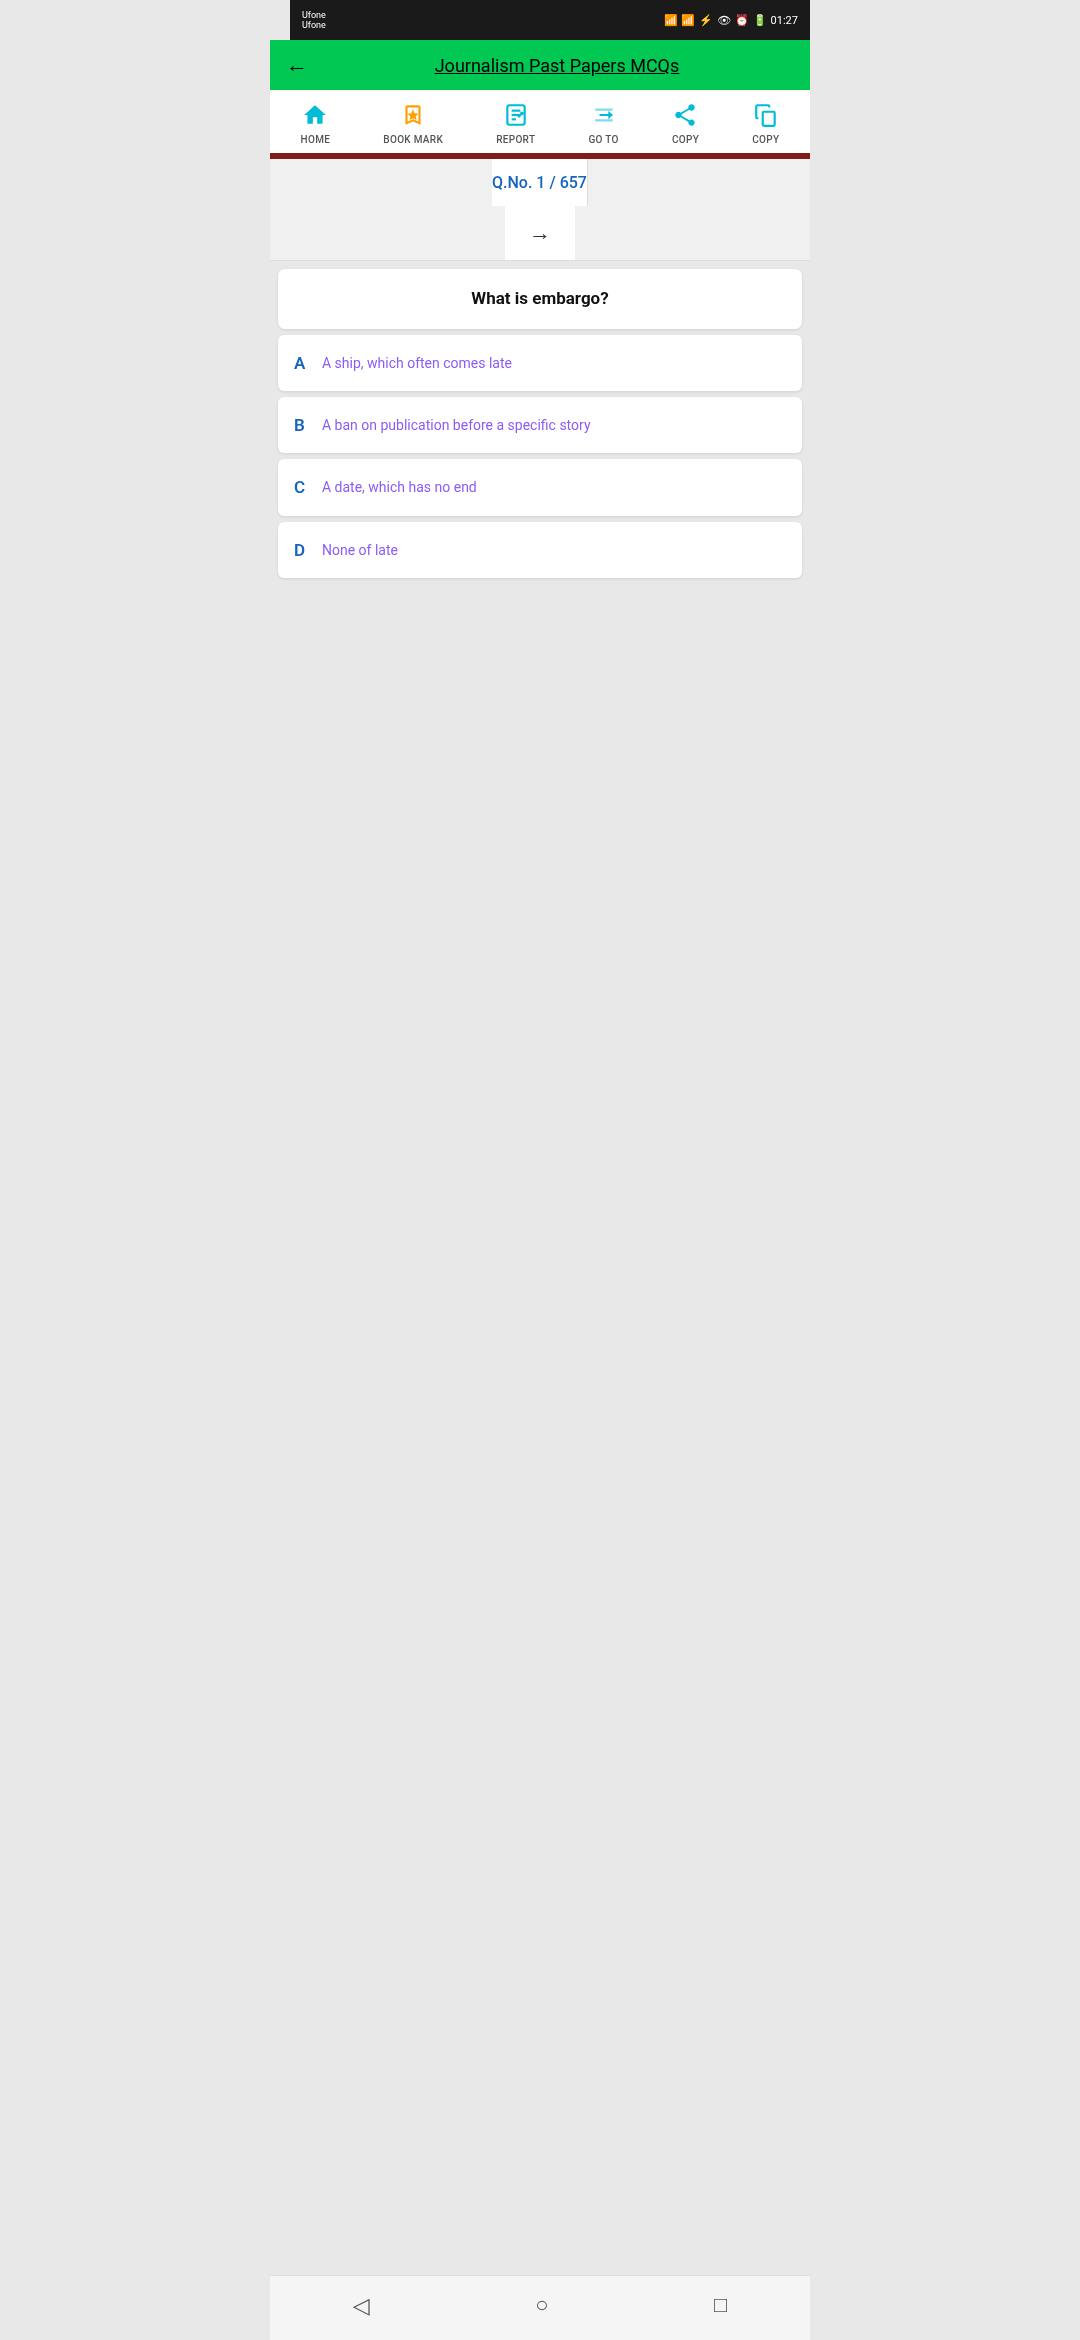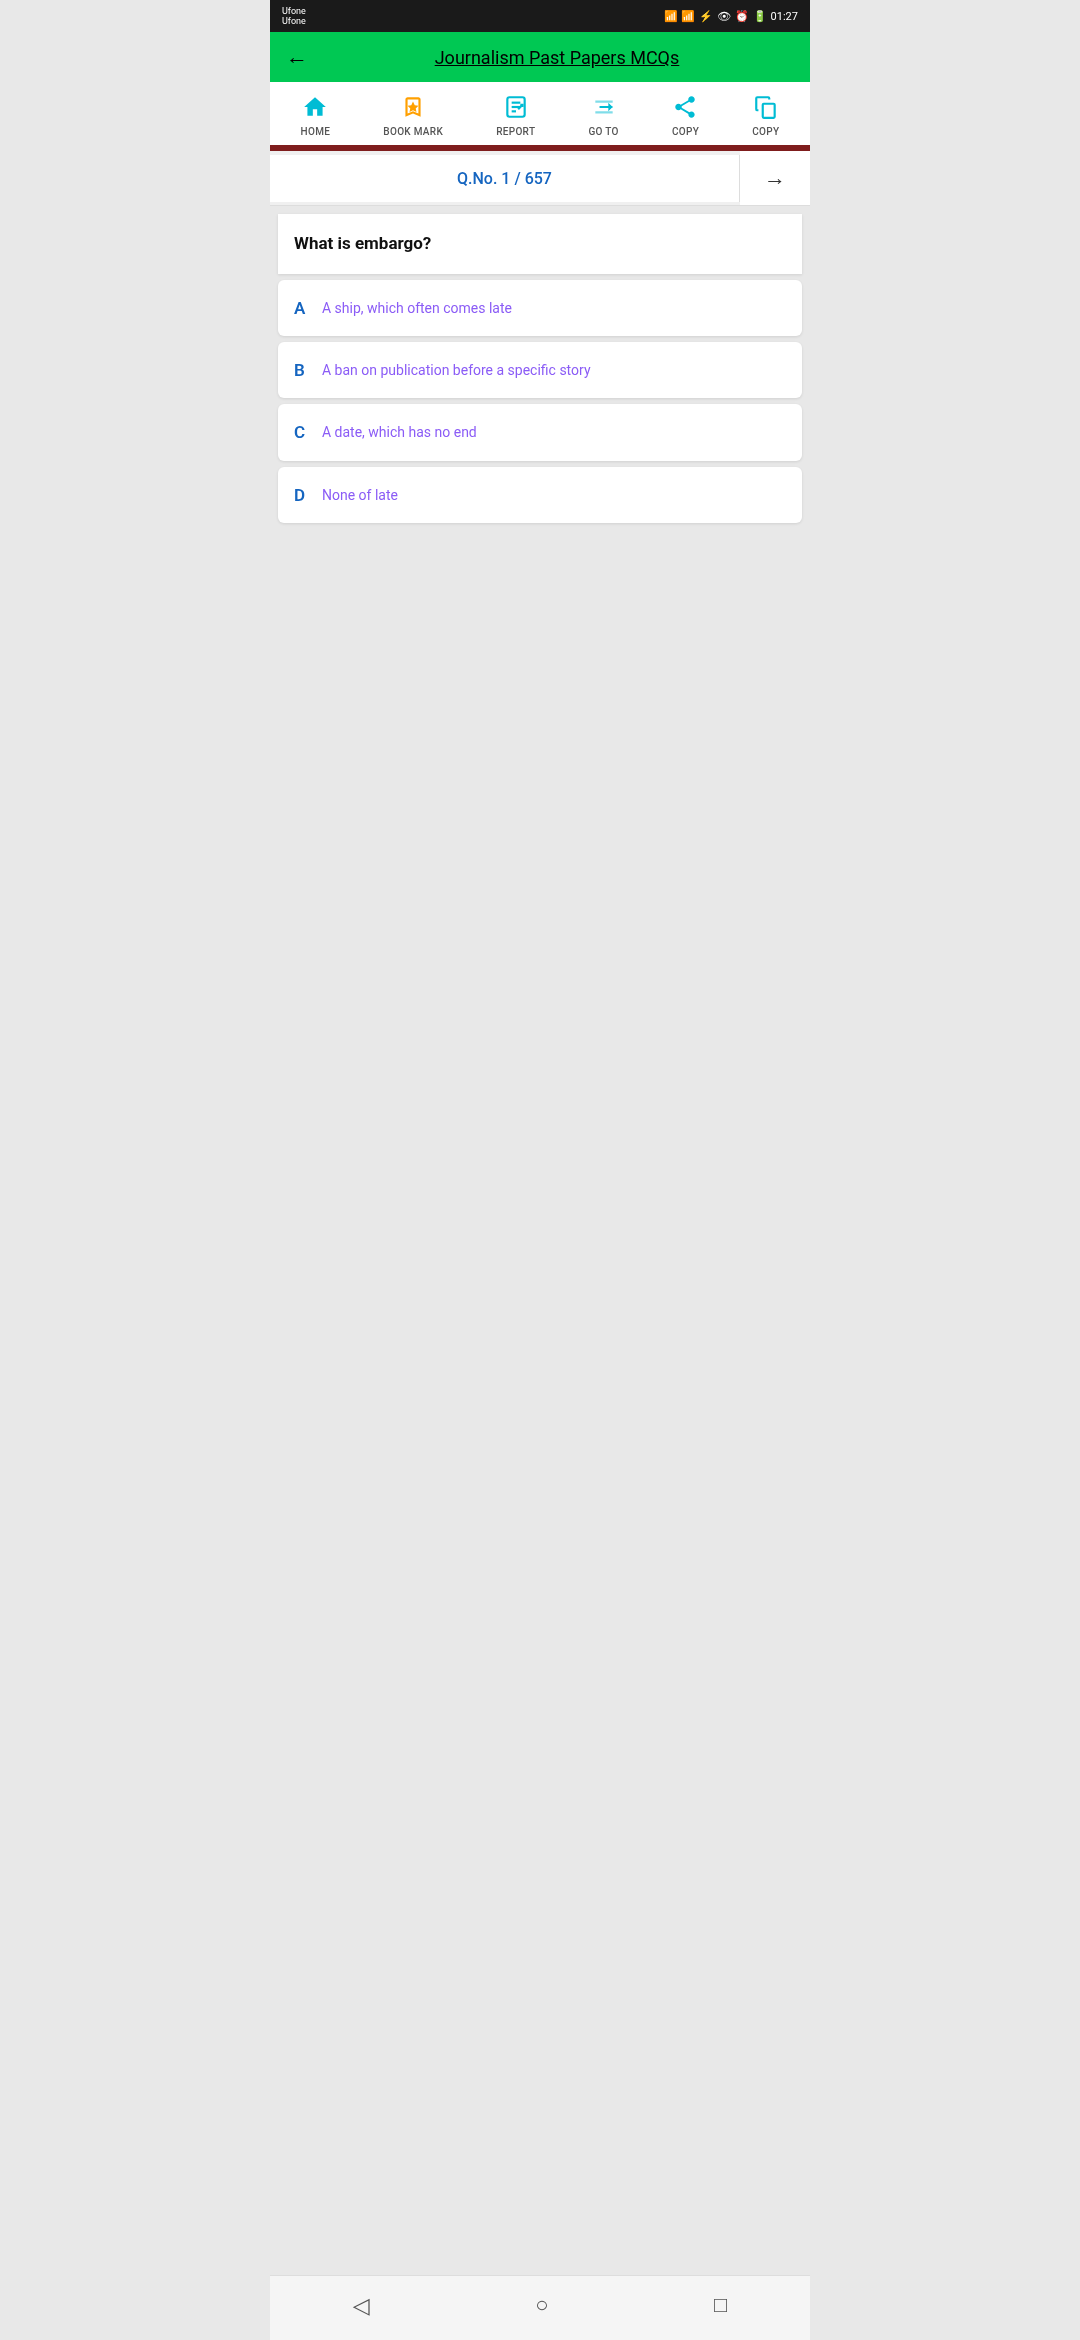--- a/index.html
+++ b/index.html
@@ -15,21 +15,22 @@
 
     
     .status-bar {
       background: #1a1a1a;
       color: white;
       display: flex;
       justify-content: space-between;
       align-items: center;
       padding: 4px 12px;
       font-size: 11px;
-      height: 32px;
+      height: 40px;
+      margin-left: 20px;
     }
     .status-left { display: flex; flex-direction: column; font-size: 9px; }
     .status-right { display: flex; align-items: center; gap: 4px; font-size: 11px; }
 
     
     .header {
       background: #00c853;
       display: flex;
       align-items: center;
       padding: 12px 16px;
@@ -83,20 +84,21 @@
     .share-icon { color: #00bcd4; }
     .copy-icon { color: #00bcd4; }
 
     
     .question-nav {
       display: flex;
       align-items: center;
       background: #f0f0f0;
       margin: 0;
       border-bottom: 1px solid #ddd;
+      flex-direction: column;
     }
     .question-number {
       flex: 1;
       background: white;
       text-align: center;
       padding: 14px 0;
       color: #1565c0;
       font-size: 16px;
       font-weight: 500;
       border-right: 1px solid #ddd;
@@ -106,23 +108,24 @@
       font-size: 22px;
       color: #333;
       cursor: pointer;
       background: white;
     }
 
     
     .question-container {
       background: white;
       margin: 8px 8px 6px;
-      border-radius: 0;
+      border-radius: 7px;
       padding: 18px 16px;
       box-shadow: 0 1px 3px rgba(0,0,0,0.1);
+      text-align: center;
     }
     .question-text {
       font-size: 17px;
       font-weight: bold;
       color: #111;
       line-height: 1.4;
     }
 
     
     .option-container {

